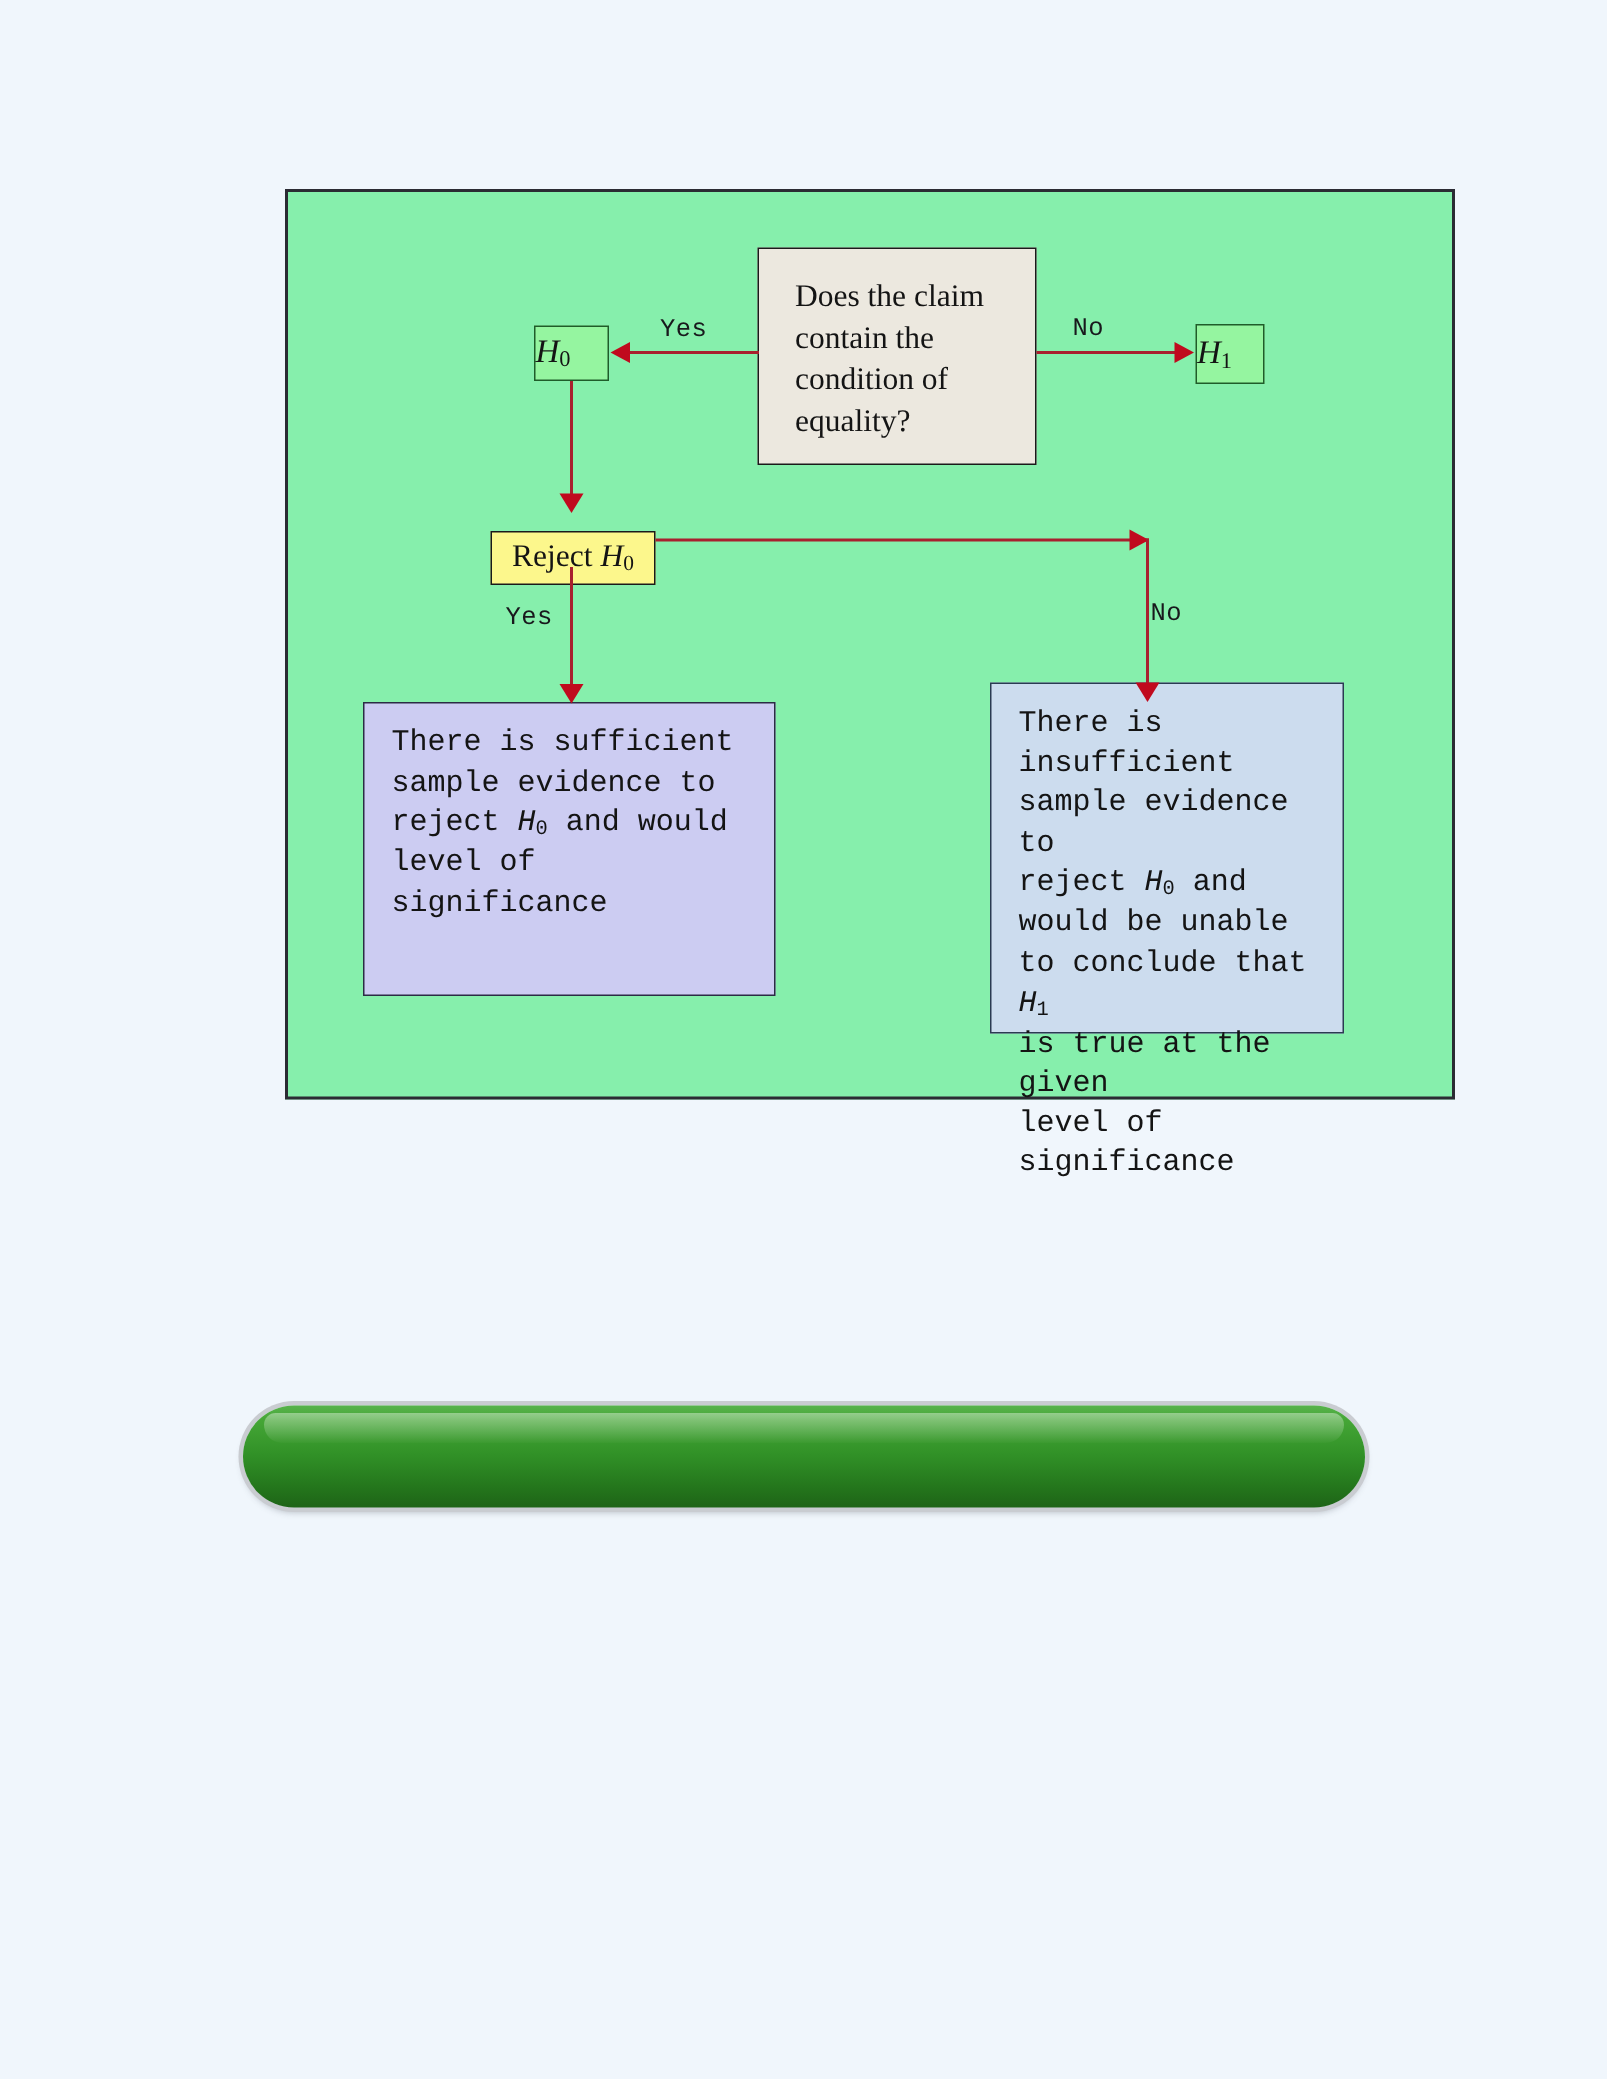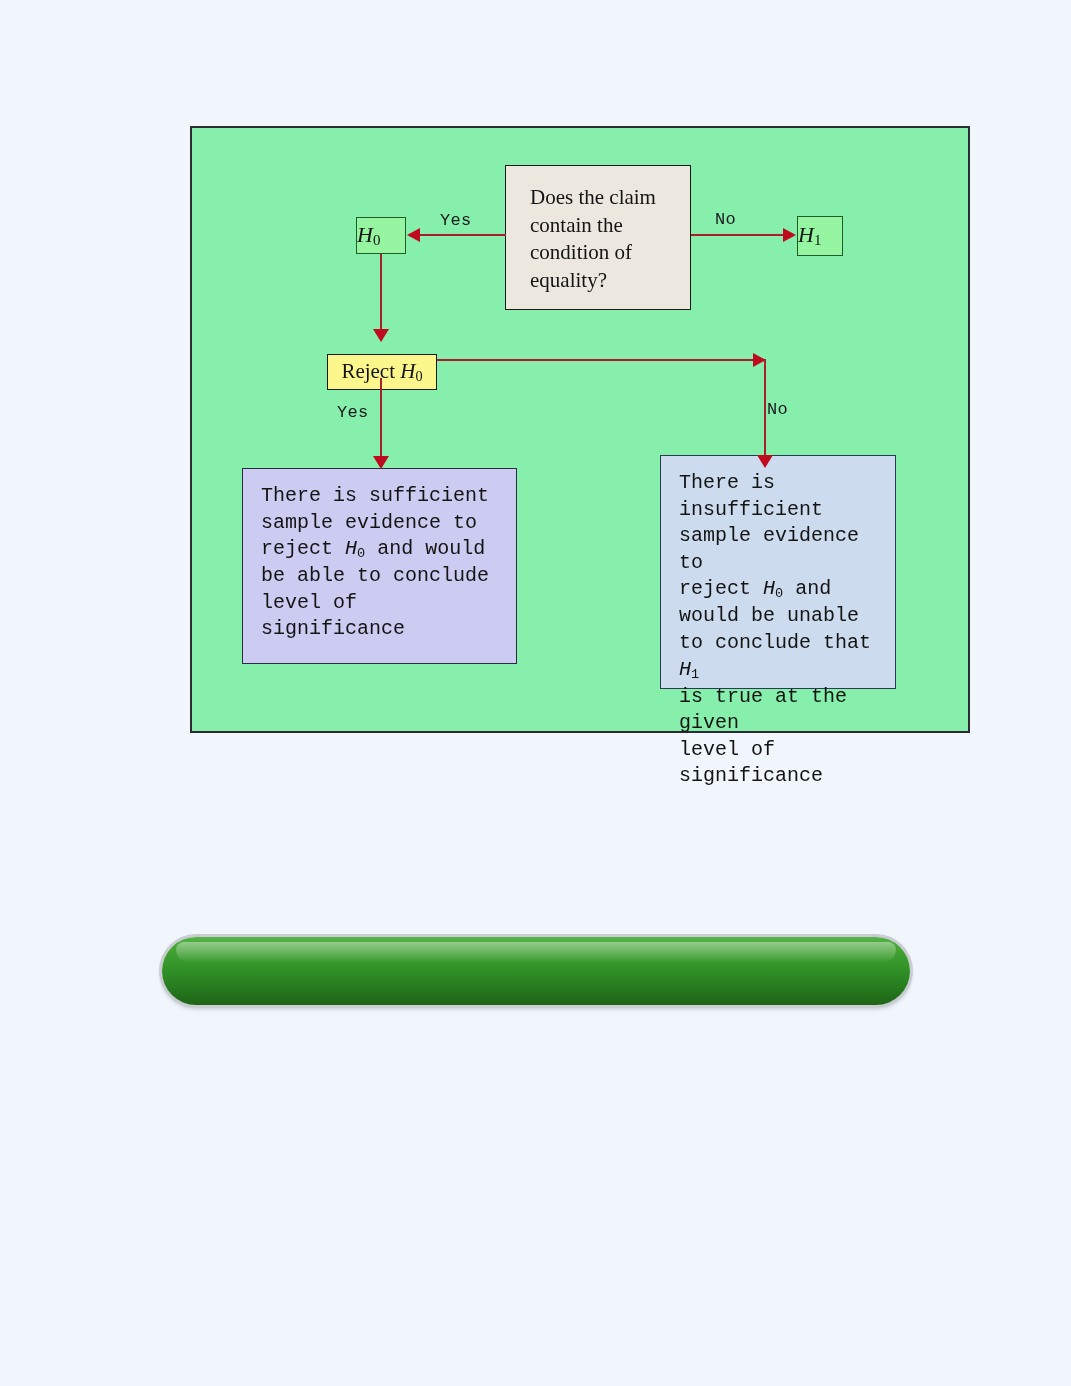--- a/index.html
+++ b/index.html
@@ -186,21 +186,20 @@
   </div>
 
   <div class="node" id="reject-box">
     <span><span>Reject </span><span class="math"><span>H</span><sub>0</sub></span></span>
   </div>
 
   <div class="node conclusion" id="sufficient-box">
     <div>There is sufficient</div>
     <div>sample evidence to</div>
     <div><span>reject </span><span class="math"><span>H</span><sub>0</sub></span><span> and would</span></div>
-    <div>be able to conclude</div>
     <div>level of significance</div>
   </div>
 
   <div class="node conclusion" id="insufficient-box">
     <div>There is insufficient</div>
     <div>sample evidence to</div>
     <div><span>reject </span><span class="math"><span>H</span><sub>0</sub></span><span> and</span></div>
     <div>would be unable</div>
     <div><span>to conclude that </span><span class="math"><span>H</span><sub>1</sub></span></div>
     <div>is true at the given</div>

